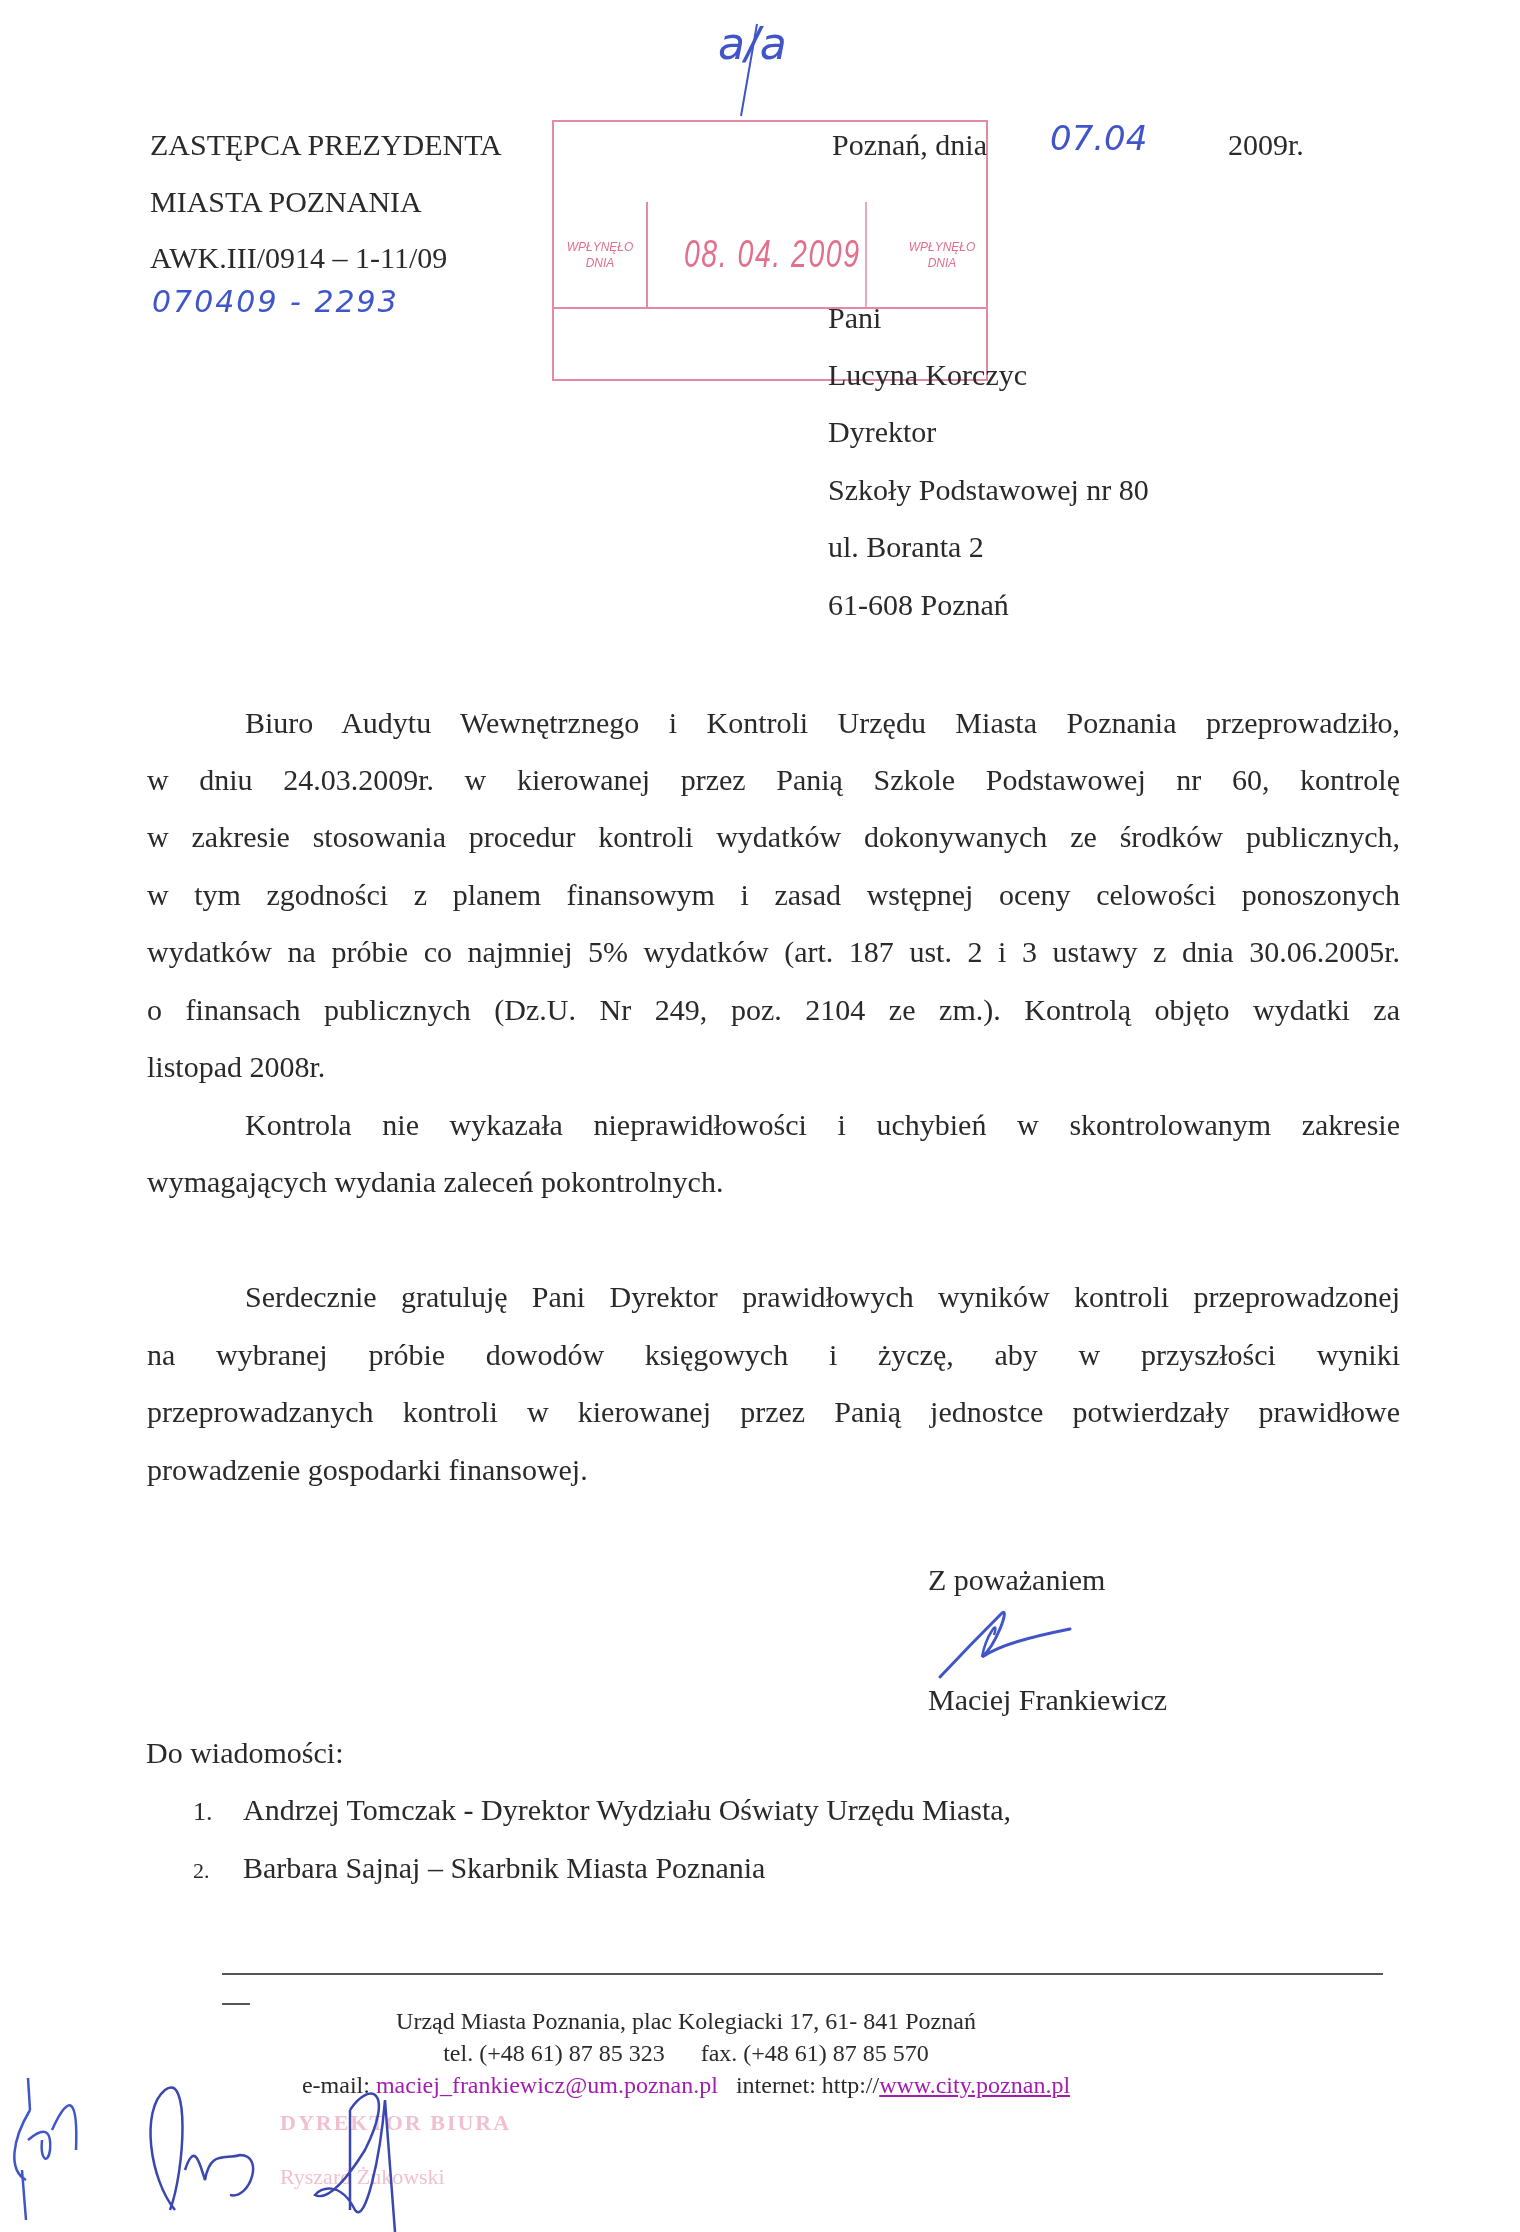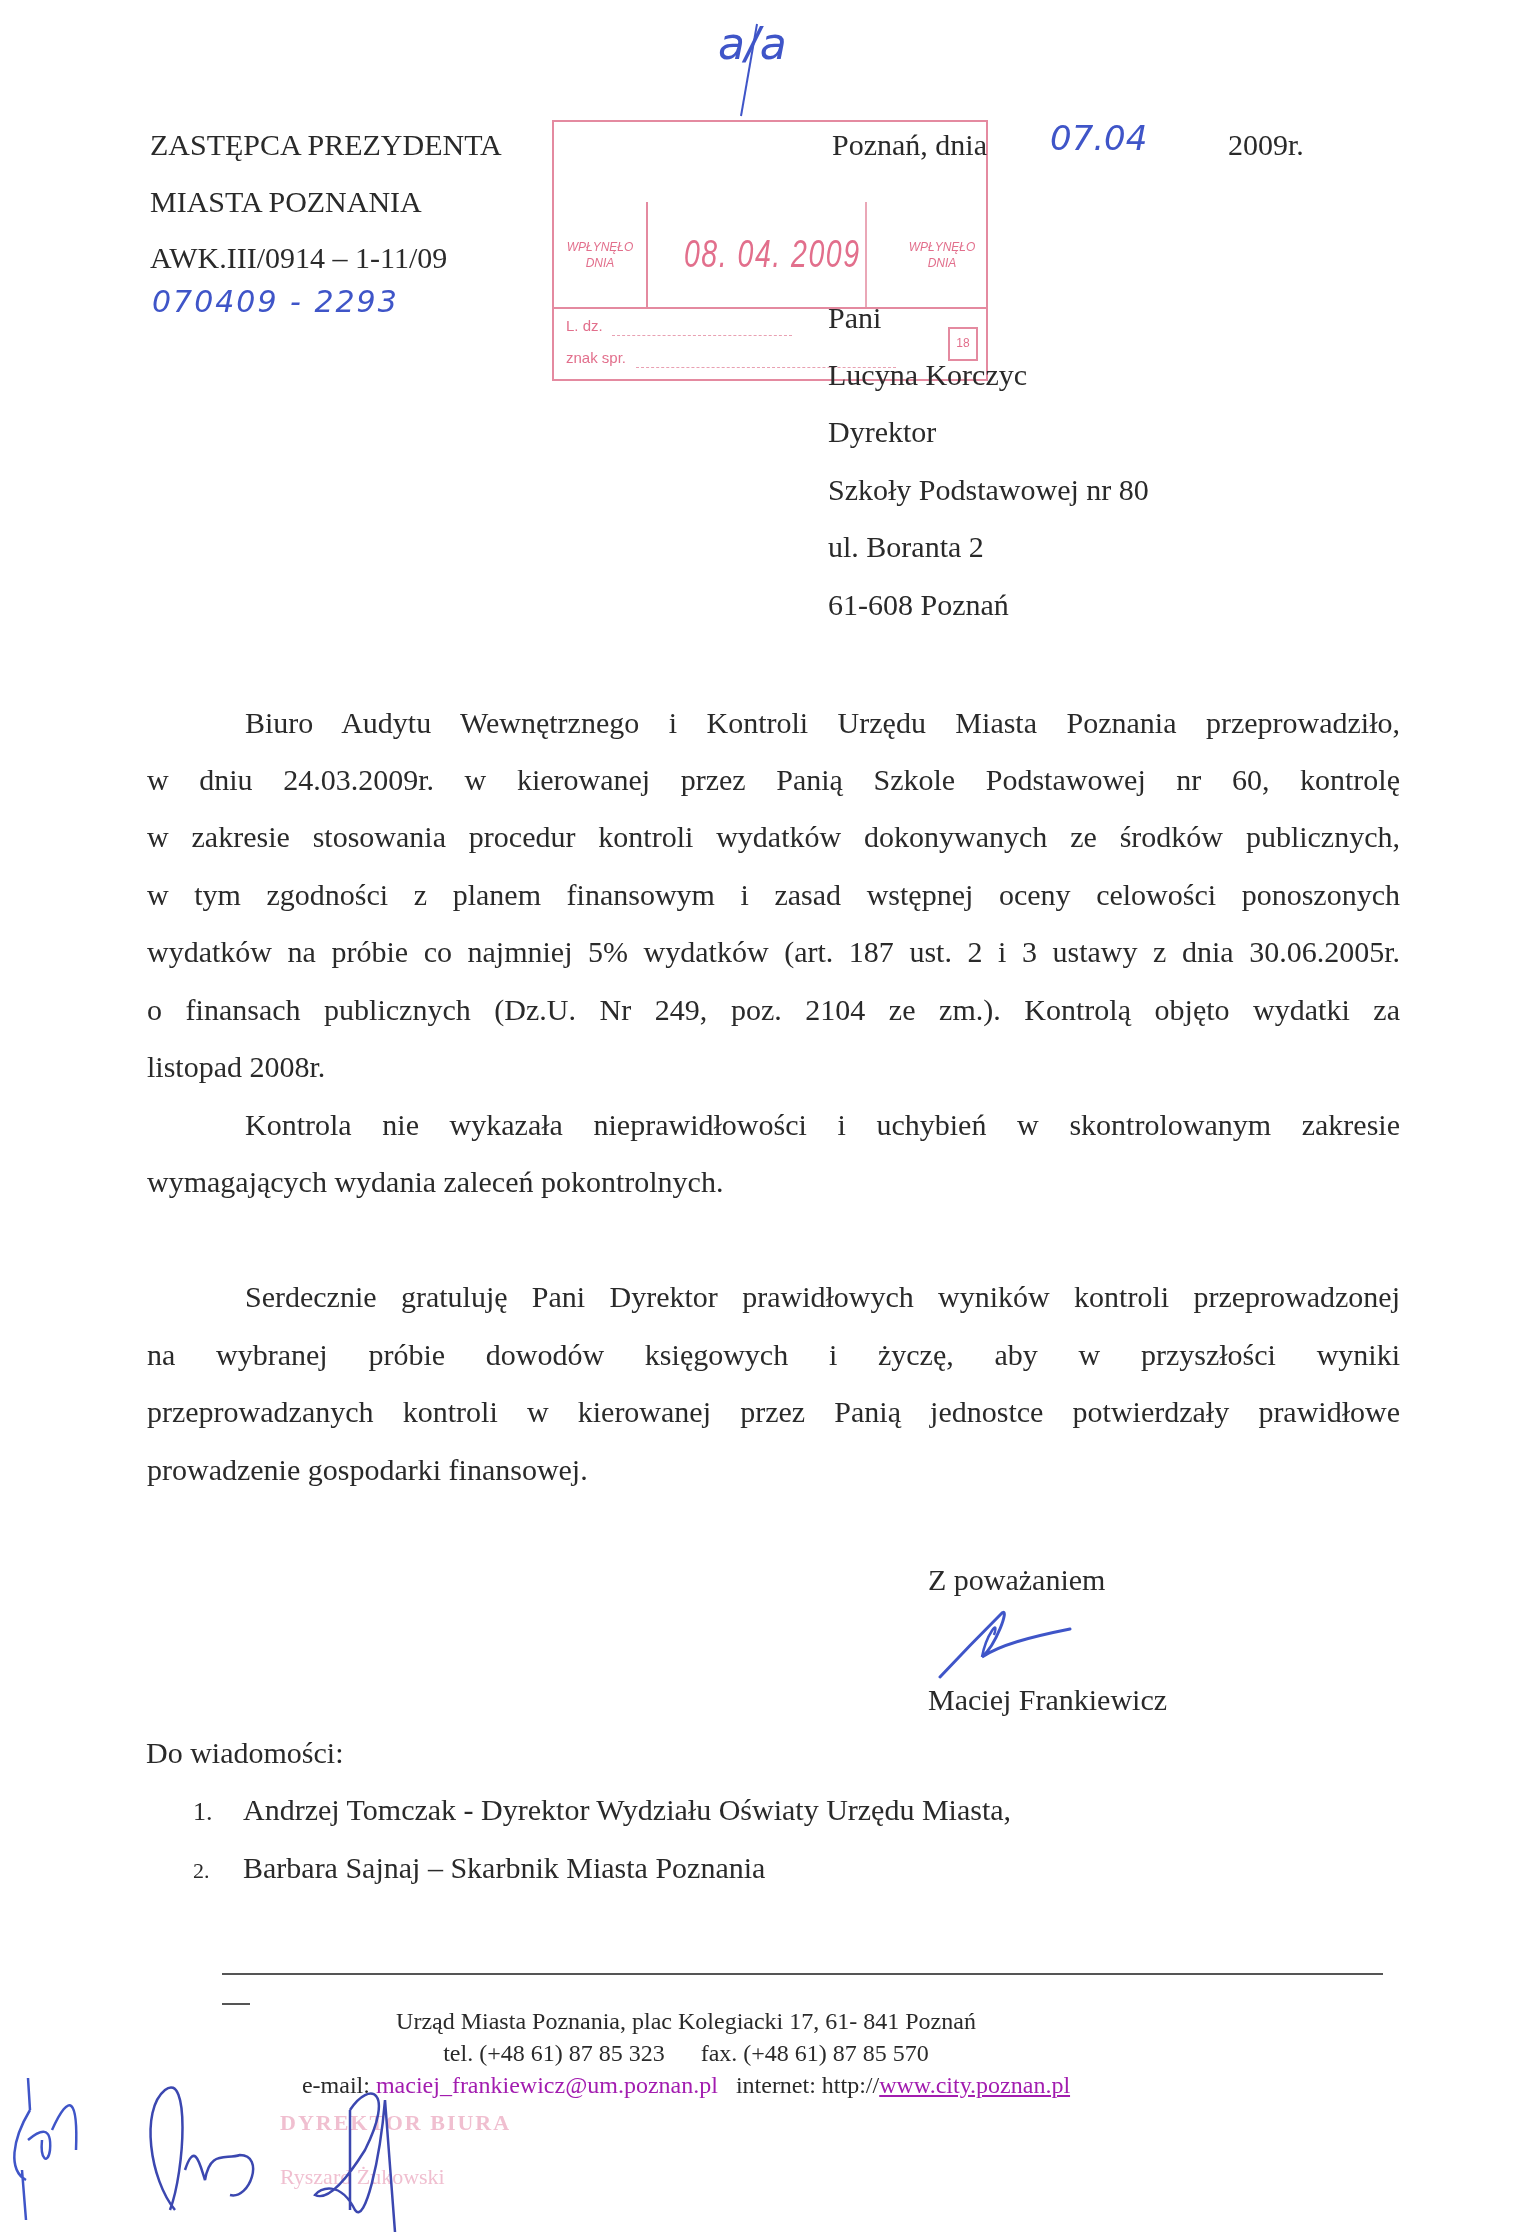--- a/index.html
+++ b/index.html
@@ -53,27 +53,20 @@
   <div class="row2">
     <div class="c1">
       <span>WPŁYNĘŁO</span>
       <span>DNIA</span>
     </div>
     <div class="c2">08. 04. 2009</div>
     <div class="c3">
       <span>WPŁYNĘŁO</span>
       <span>DNIA</span>
     </div>
-  </div>
-  <div class="row3">
-    <span class="lbl" style="left:12px; top:8px;">L. dz.</span>
-    <div class="dots" style="left:58px; top:26px; width:180px;"></div>
-    <span class="lbl" style="left:12px; top:40px;">znak spr.</span>
-    <div class="dots" style="left:82px; top:58px; width:260px;"></div>
-    <div class="box18">18</div>
   </div>
 </div>
 
 <div class="abs t" style="left:832px; top:128px;">Poznań, dnia</div>
 <div class="abs hand" style="left:1050px; top:118px; font-size:34px;">07.04</div>
 <div class="abs t" style="left:1228px; top:128px;">2009r.</div>
 
 <div class="abs t" style="left:828px; top:301px;">Pani</div>
 <div class="abs t" style="left:828px; top:358px;">Lucyna Korczyc</div>
 <div class="abs t" style="left:828px; top:415px;">Dyrektor</div>

